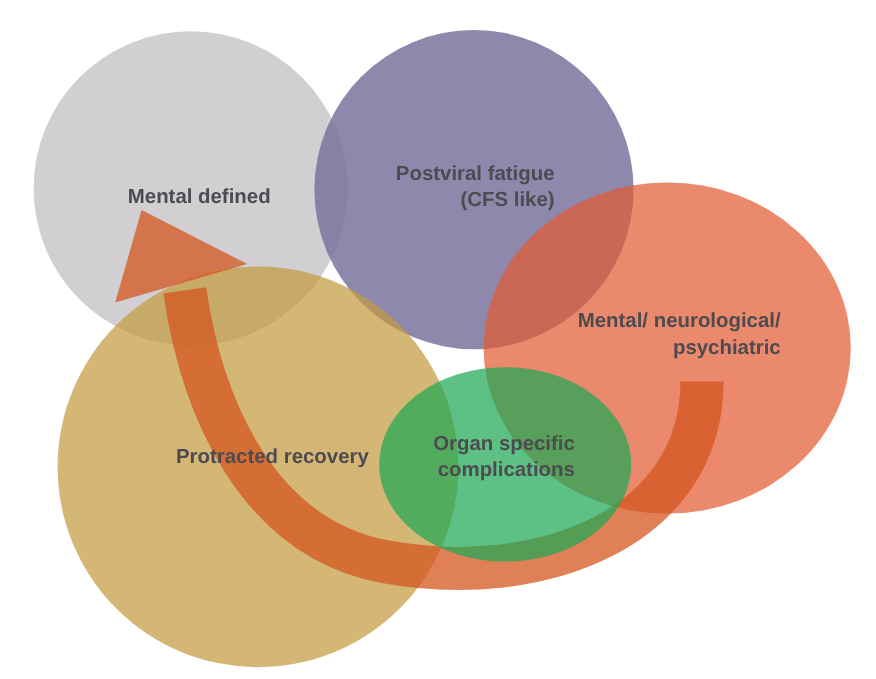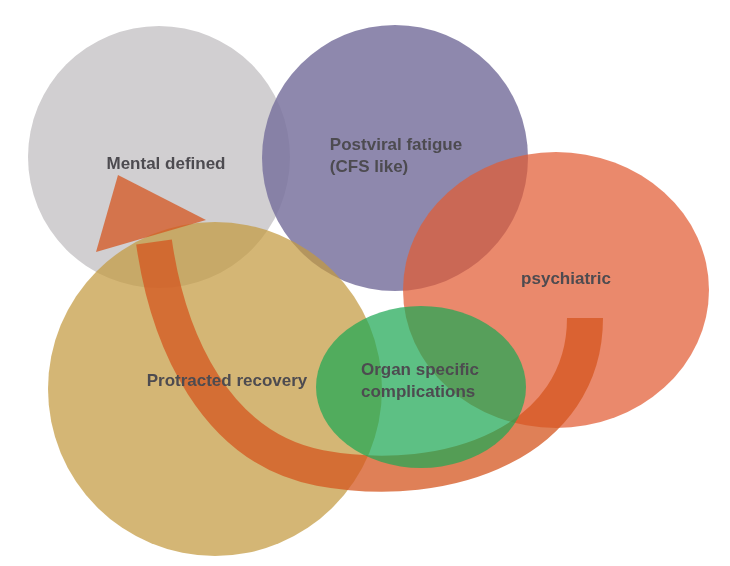--- a/index.html
+++ b/index.html
@@ -27,21 +27,21 @@
     width: 100%;
     height: 100%;
     font-weight: bold;
     font-size: 17px;
     line-height: 1.3;
     pointer-events: none;
   }
   .label {
     position: absolute;
     transform: translate(-50%, -50%);
-    text-align: left;
+    text-align: right;
   }
   .label div {
     white-space: nowrap;
   }
 </style>
 </head>
 <body>
 
 <div class="canvas">
 
@@ -67,20 +67,21 @@
     <div class="label" style="left:166px; top:164px;">
       <div>Mental defined</div>
     </div>
 
     <div class="label" style="left:396px; top:156px;">
       <div>Postviral fatigue</div>
       <div>(CFS like)</div>
     </div>
 
     <div class="label" style="left:566px; top:279px;">
+      <div>Mental/ neurological/</div>
       <div>psychiatric</div>
     </div>
 
     <div class="label" style="left:420px; top:381px;">
       <div>Organ specific</div>
       <div>complications</div>
     </div>
 
     <div class="label" style="left:227px; top:381px;">
       <div>Protracted recovery</div>

